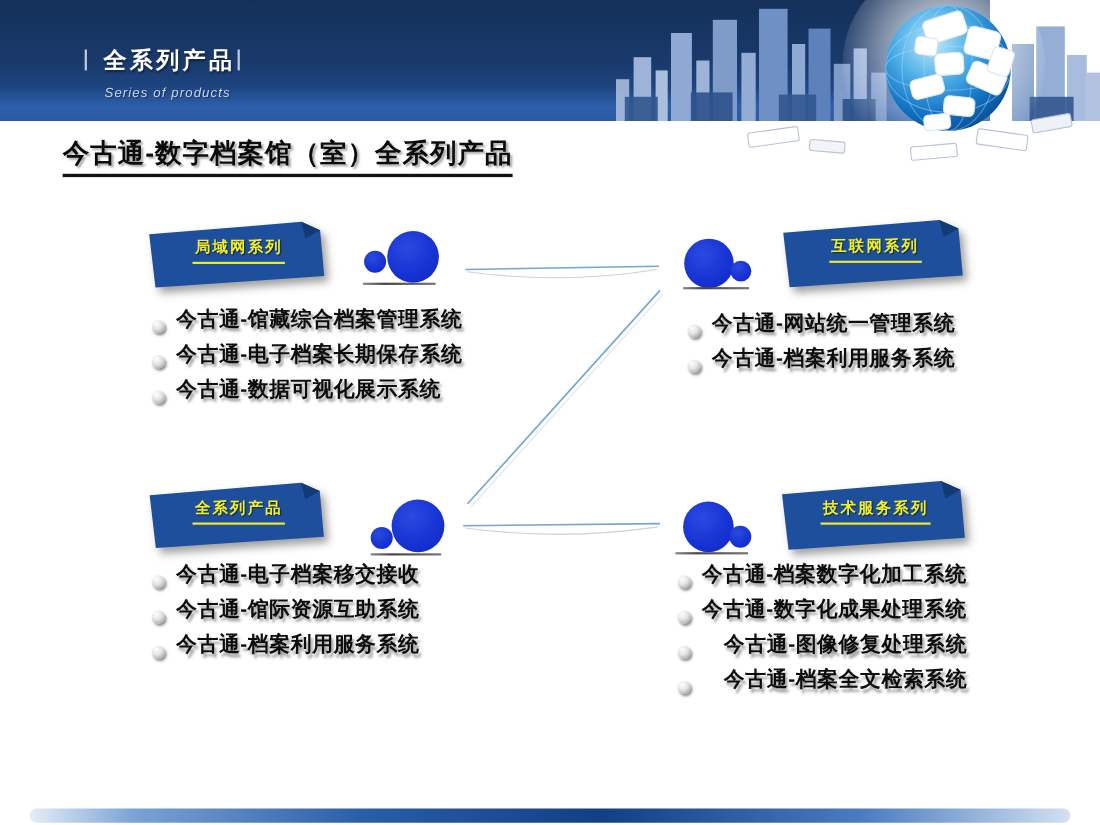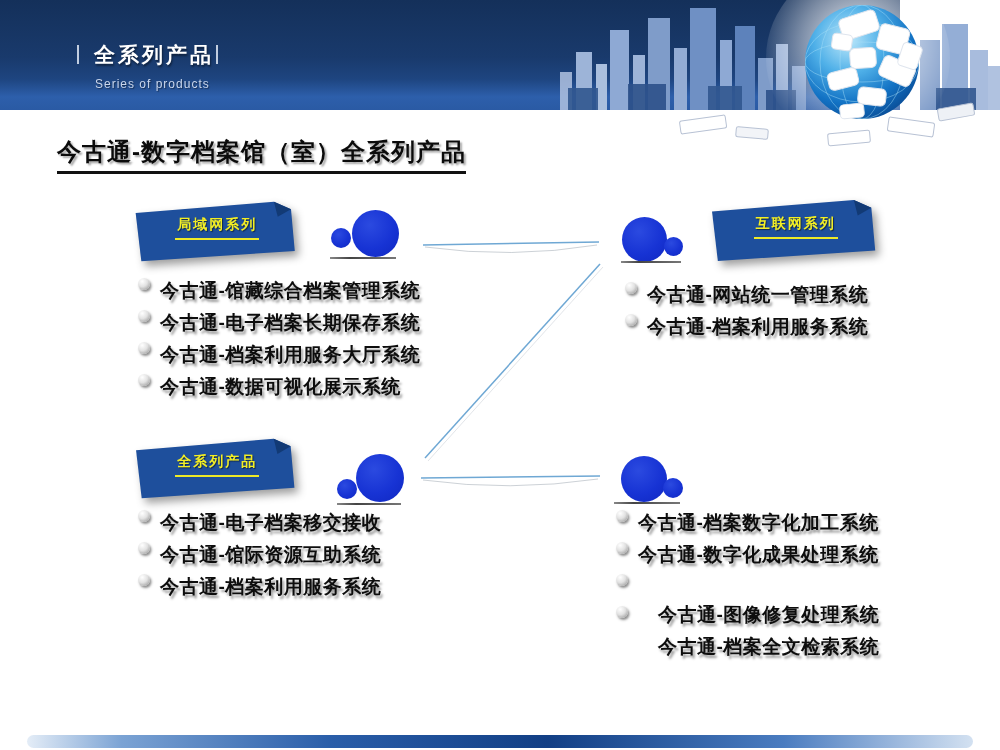--- a/index.html
+++ b/index.html
@@ -13,26 +13,26 @@
     position:absolute;left:0;top:0;width:900px;height:110px;
     background:linear-gradient(180deg,#14305a 0%,#193a6c 52%,#1e4580 72%,#2d5fab 88%,#2a5aa4 100%);
   }
   .banner-bar{position:absolute;width:2px;height:19px;background:#dfe8f4;opacity:.85;}
   .banner-title{
     position:absolute;left:94px;top:41px;color:#ffffff;font-size:21px;font-weight:bold;
     letter-spacing:3px;text-shadow:1px 2px 2px rgba(0,0,0,.45);white-space:nowrap;
   }
   .banner-subtitle{
     position:absolute;left:95px;top:77px;color:#c9d6ec;font-size:12px;letter-spacing:1px;
-    text-shadow:1px 1px 1px rgba(0,0,0,.4);white-space:nowrap;
+    text-shadow:1px 1px 1px rgba(0,0,0,.4);white-space:nowrap;font-style:italic;
   }
   .banner-art{position:absolute;top:0;right:0;width:460px;height:150px;pointer-events:none;}
   
   .page-title{
-    position:absolute;left:57px;top:136px;display:inline-block;
+    position:absolute;left:57px;top:123px;display:inline-block;
     font-size:24px;font-weight:bold;color:#0b0b0b;letter-spacing:1px;
     padding-bottom:3px;border-bottom:3px solid #111;
     text-shadow:2px 2px 2px rgba(0,0,0,.35);white-space:nowrap;
   }
   
   .connectors{position:absolute;left:0;top:0;width:1000px;height:750px;z-index:1;pointer-events:none;}
   
   .ribbon{position:absolute;z-index:2;}
   .ribbon svg{position:absolute;left:0;top:0;filter:drop-shadow(4px 5px 4px rgba(0,0,0,.38));}
   .ribbon .label{
@@ -40,21 +40,21 @@
     color:#f2ee25;font-size:14px;font-weight:bold;letter-spacing:2px;white-space:nowrap;
     border-bottom:2px solid #eeea28;padding:0 2px 4px 2px;
     text-shadow:1px 1px 1px rgba(0,0,0,.5);
   }
   
   .circle{position:absolute;border-radius:50%;z-index:2;
     background:radial-gradient(circle at 38% 32%,#2b4ae0 0%,#1733d4 55%,#0f27c0 100%);}
   .circle-underline{position:absolute;height:2px;background:linear-gradient(90deg,#888,#444 30%,#777);z-index:2;}
   
   .plist{position:absolute;z-index:2;list-style:none;margin:0;padding:0;}
-  .plist li{display:flex;align-items:flex-start;margin:0 0 7px 0;height:25px;}
+  .plist li{display:flex;align-items:flex-end;margin:0 0 7px 0;height:25px;}
   .bullet{
     flex:0 0 12px;width:12px;height:12px;border-radius:50%;margin-right:10px;
     background:radial-gradient(circle at 35% 28%,#ffffff 0%,#e2e2e2 45%,#9a9a9a 90%);
     box-shadow:1.5px 2px 2.5px rgba(0,0,0,.45);
   }
   .item-text{
     font-size:19px;font-weight:bold;color:#0d0d0d;white-space:nowrap;letter-spacing:.5px;
     text-shadow:2px 3px 2.5px rgba(0,0,0,.4);
   }
   li.indent .item-text{margin-left:20px;margin-top:28px;}
@@ -177,24 +177,20 @@
     <li>
         <span class="bullet"></span>
         <span class="item-text">今古通-馆藏综合档案管理系统</span>
       </li>
     <li>
         <span class="bullet"></span>
         <span class="item-text">今古通-电子档案长期保存系统</span>
       </li>
     <li>
         <span class="bullet"></span>
-        <span class="item-text">今古通-档案利用服务大厅系统</span>
-      </li>
-    <li>
-        <span class="bullet"></span>
         <span class="item-text">今古通-数据可视化展示系统</span>
       </li>
   </ul>
 
   <div class="circle" style="left:622px;top:217px;width:45px;height:45px;"></div>
   <div class="circle" style="left:664px;top:237px;width:19px;height:19px;"></div>
   <div class="circle-underline" style="left:621px;top:261px;width:60px;"></div>
   <div class="ribbon" style="left:705px;top:197px;width:185px;height:68px;">
     <svg width="185" height="68" viewBox="0 0 190 70">
       <polygon points="7,15 153,3 171,11 175,55 13,66" fill="#1e4f9c"></polygon>
@@ -234,20 +230,27 @@
       </li>
     <li>
         <span class="bullet"></span>
         <span class="item-text">今古通-档案利用服务系统</span>
       </li>
   </ul>
 
   <div class="circle" style="left:621px;top:456px;width:46px;height:46px;"></div>
   <div class="circle" style="left:663px;top:478px;width:20px;height:20px;"></div>
   <div class="circle-underline" style="left:614px;top:502px;width:66px;"></div>
+  <div class="ribbon" style="left:704px;top:434px;width:188px;height:70px;">
+    <svg width="188" height="70" viewBox="0 0 190 70">
+      <polygon points="7,15 153,3 171,11 175,55 13,66" fill="#1e4f9c"></polygon>
+      <polygon points="153,3 171,11 157,19" fill="#123a75"></polygon>
+    </svg>
+    <span class="label">技术服务系列</span>
+  </div>
   <ul class="plist" style="left:616px;top:510px;">
     <li>
         <span class="bullet"></span>
         <span class="item-text">今古通-档案数字化加工系统</span>
       </li>
     <li>
         <span class="bullet"></span>
         <span class="item-text">今古通-数字化成果处理系统</span>
       </li>
     <li class="indent">

